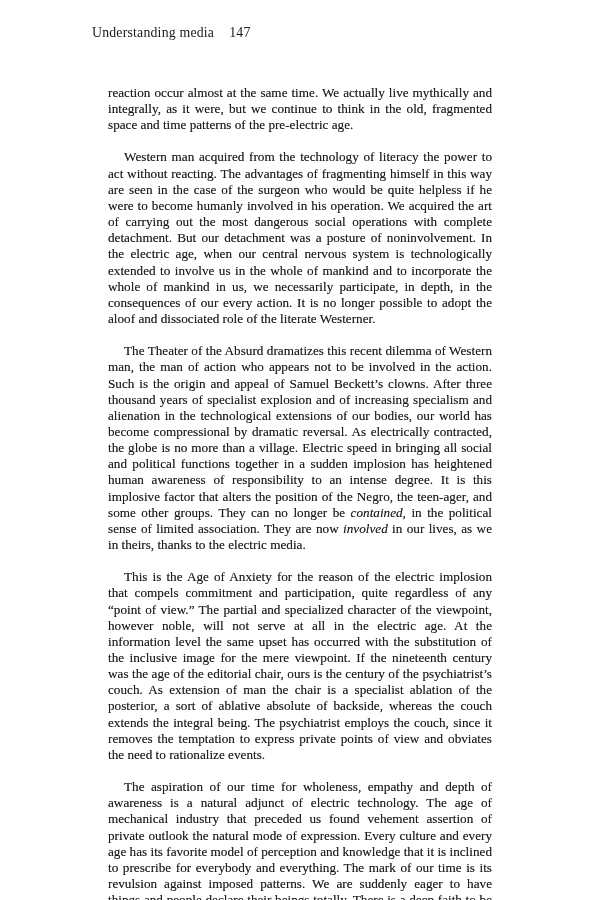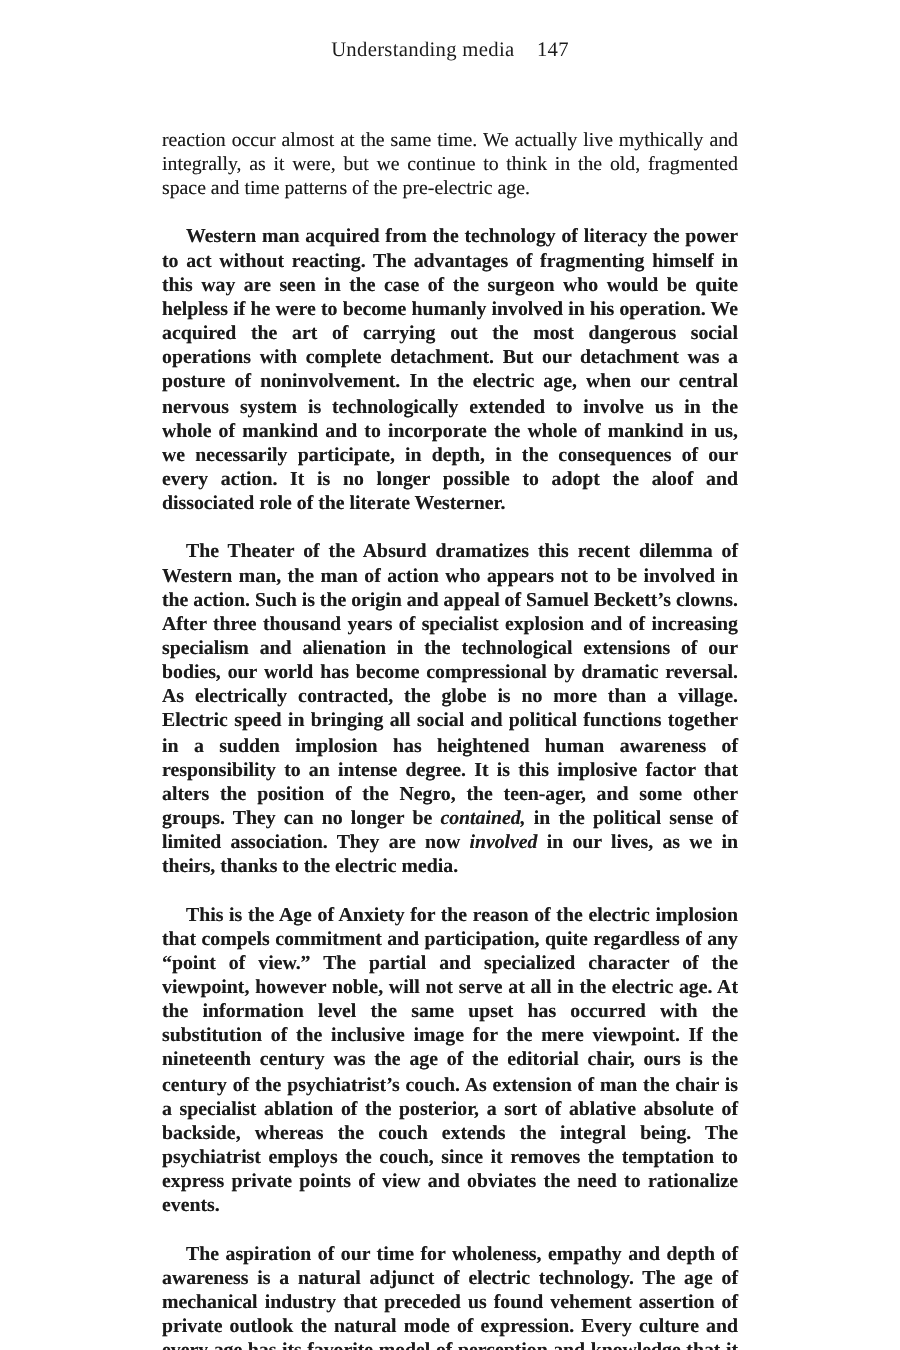--- a/index.html
+++ b/index.html
@@ -22,21 +22,20 @@
     background: var(--paper, #ffffff);
     font-family: "Liberation Serif", "DejaVu Serif", serif;
     color: var(--ink, #1b1b1b);
     overflow: hidden;
   }
   .running-header {
     position: absolute;
     top: 25px;
     left: 92px;
     width: 416px;
-    text-align: center;
     font-size: 13.8px;
     letter-spacing: 0.2px;
     white-space: nowrap;
   }
   .running-header .pagenum {
     margin-left: 15px;
   }
   .body-text {
     position: absolute;
     top: 69px;
@@ -46,21 +45,20 @@
     line-height: 16.15px;
     text-align: justify;
     text-shadow: 0 0 0.4px rgba(0,0,0,0.45);
   }
   .body-text p {
     margin: 16px;
     padding: 0;
   }
   .body-text p.indent {
     text-indent: 16px;
-    font-weight: bold;
   }
   .em {
     font-style: italic;
   }
 </style>
 </head>
 <body>
 
 <div class="sheet">
   <div class="running-header">

